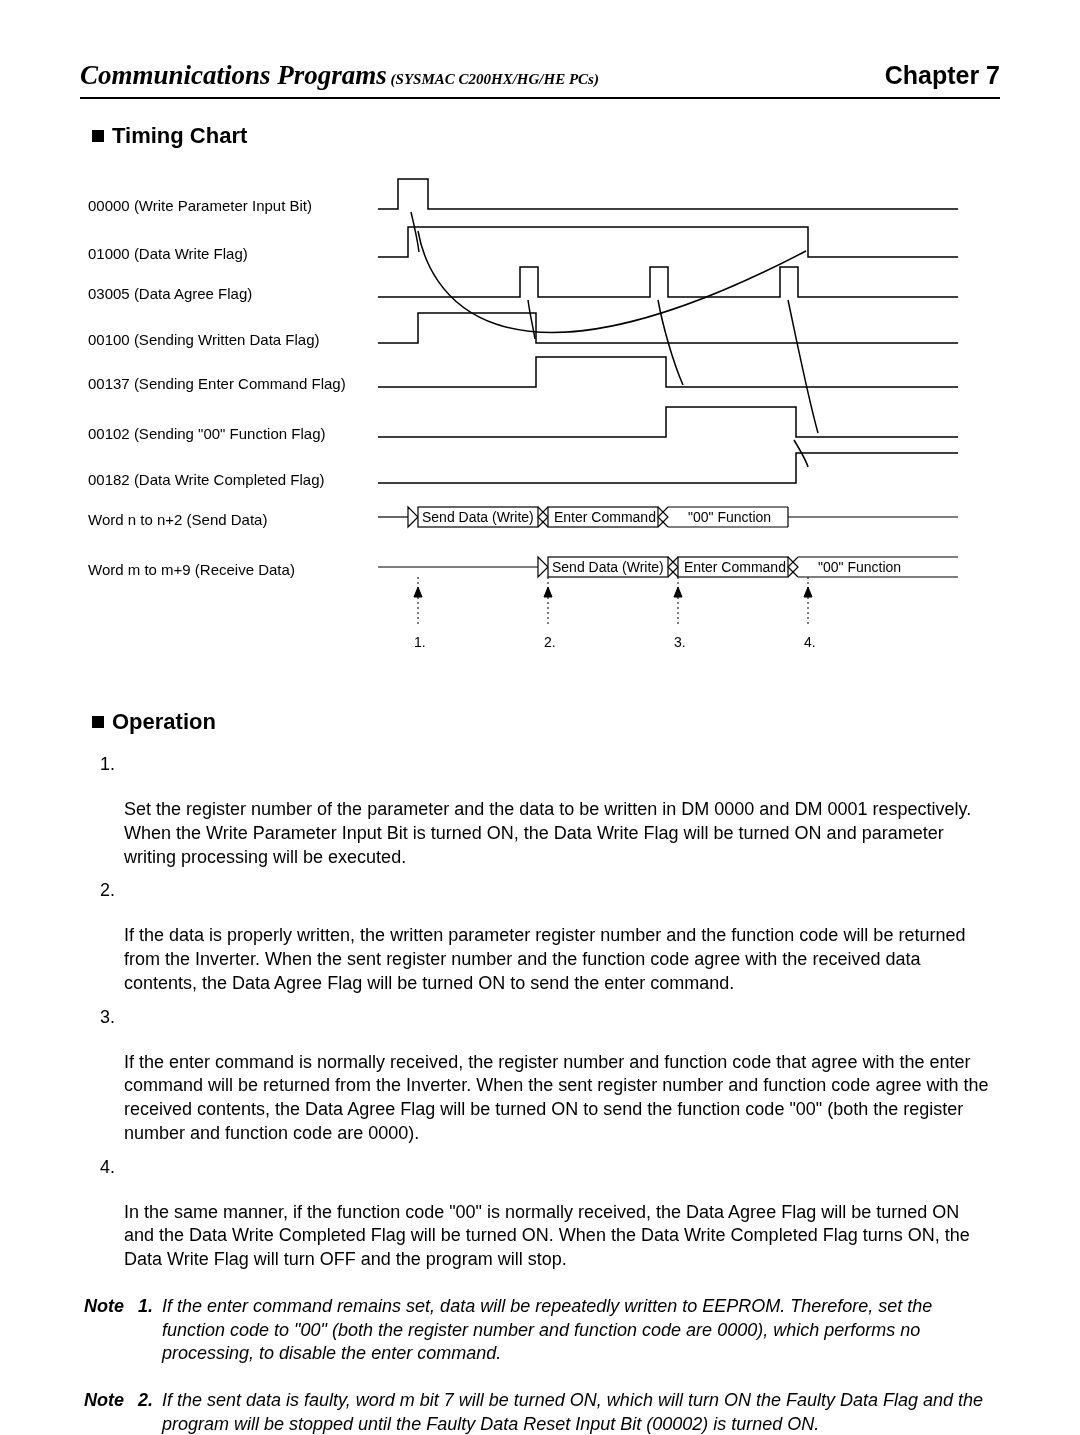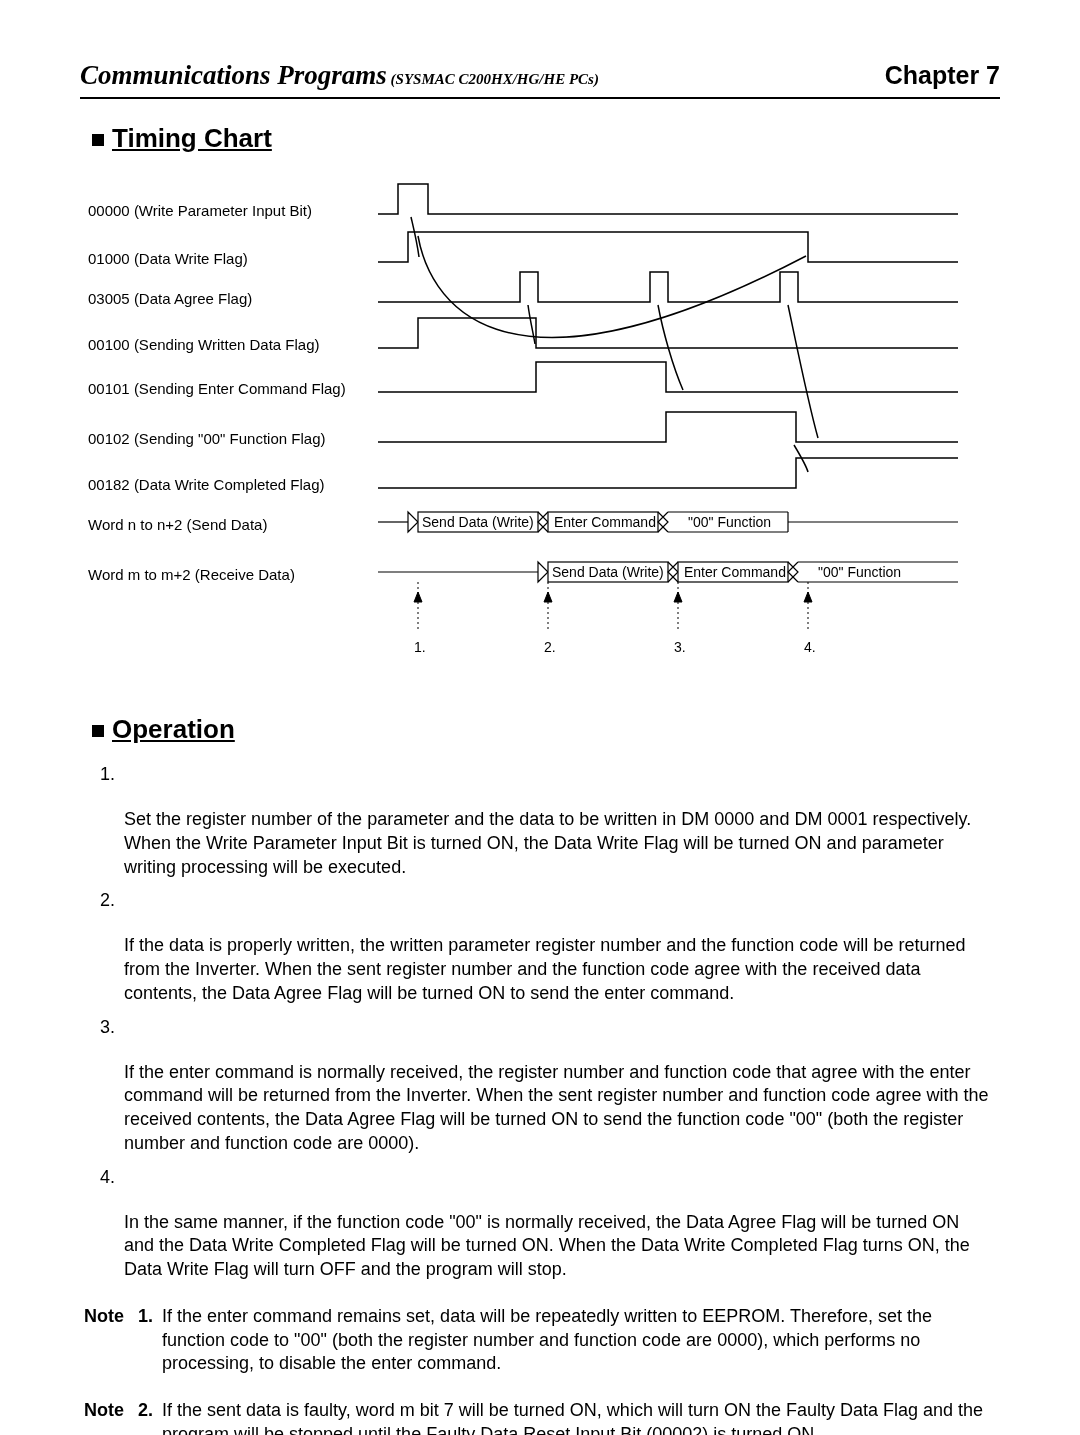--- a/index.html
+++ b/index.html
@@ -34,23 +34,22 @@
     font-size: 15px;
   }
   .header-right {
     font-family: Liberation Sans, sans-serif;
     font-weight: bold;
     font-size: 25px;
   }
   .section-head {
     font-family: Arial, Helvetica, sans-serif;
     font-weight: bold;
-    font-size: 26px;
+    font-size: 22px;
     margin: 14px 0 18px 12px;
-    text-decoration: underline;
   }
   .bullet-square {
     display: inline-block;
     width: 12px;
     height: 12px;
     background: #000;
     margin-right: 8px;
     vertical-align: 1px;
   }
   
@@ -88,20 +87,21 @@
   .op-num {
     flex: 0 0 24px;
   }
   .op-txt {
     flex: 1;
     margin-top: 45px;
   }
   .note-row {
     display: flex;
     margin: 23px 10px 10px 4px;
+    font-style: italic;
   }
   .note-label {
     flex: 0 0 54px;
     font-weight: bold;
   }
   .note-num {
     flex: 0 0 24px;
     font-weight: bold;
   }
   .note-txt {
@@ -131,25 +131,25 @@
   <div class="section-head">
     <span class="bullet-square"></span><span>Timing Chart</span>
   </div>
 
   <div class="chart">
 
     <div class="sig-label" style="top:30px">00000 (Write Parameter Input Bit)</div>
     <div class="sig-label" style="top:78px">01000 (Data Write Flag)</div>
     <div class="sig-label" style="top:118px">03005 (Data Agree Flag)</div>
     <div class="sig-label" style="top:164px">00100 (Sending Written Data Flag)</div>
-    <div class="sig-label" style="top:208px">00101 (Sending Enter Command Flag)</div>
+    <div class="sig-label" style="top:208px">00137 (Sending Enter Command Flag)</div>
     <div class="sig-label" style="top:258px">00102 (Sending "00" Function Flag)</div>
     <div class="sig-label" style="top:304px">00182 (Data Write Completed Flag)</div>
     <div class="sig-label" style="top:344px">Word n to n+2 (Send Data)</div>
-    <div class="sig-label" style="top:394px">Word m to m+2 (Receive Data)</div>
+    <div class="sig-label" style="top:394px">Word m to m+9 (Receive Data)</div>
 
     <svg width="880" height="520">
 
       <g stroke="#000" fill="none" stroke-width="1.5">
         <path d="M290 42 H310 V12 H340 V42 H870"></path>
         <path d="M323 45 C 326 58, 329 70, 331 85"></path>
       </g>
 
       <g stroke="#000" fill="none" stroke-width="1.5">
         <path d="M290 90 H320 V60 H720 V90 H870"></path>

